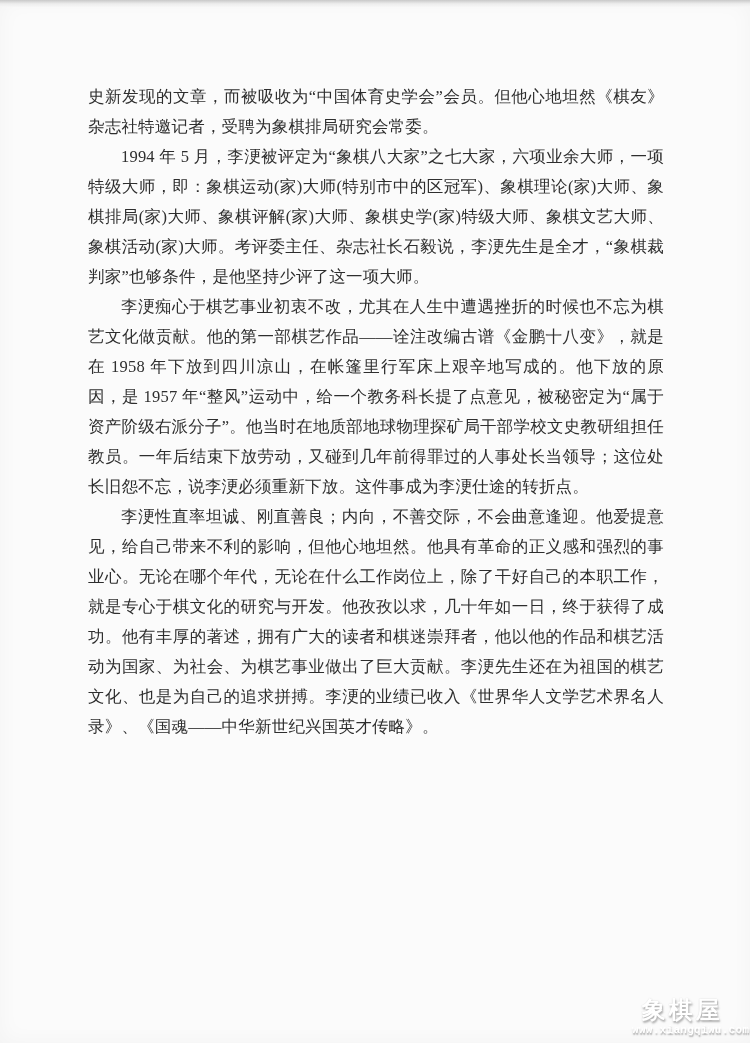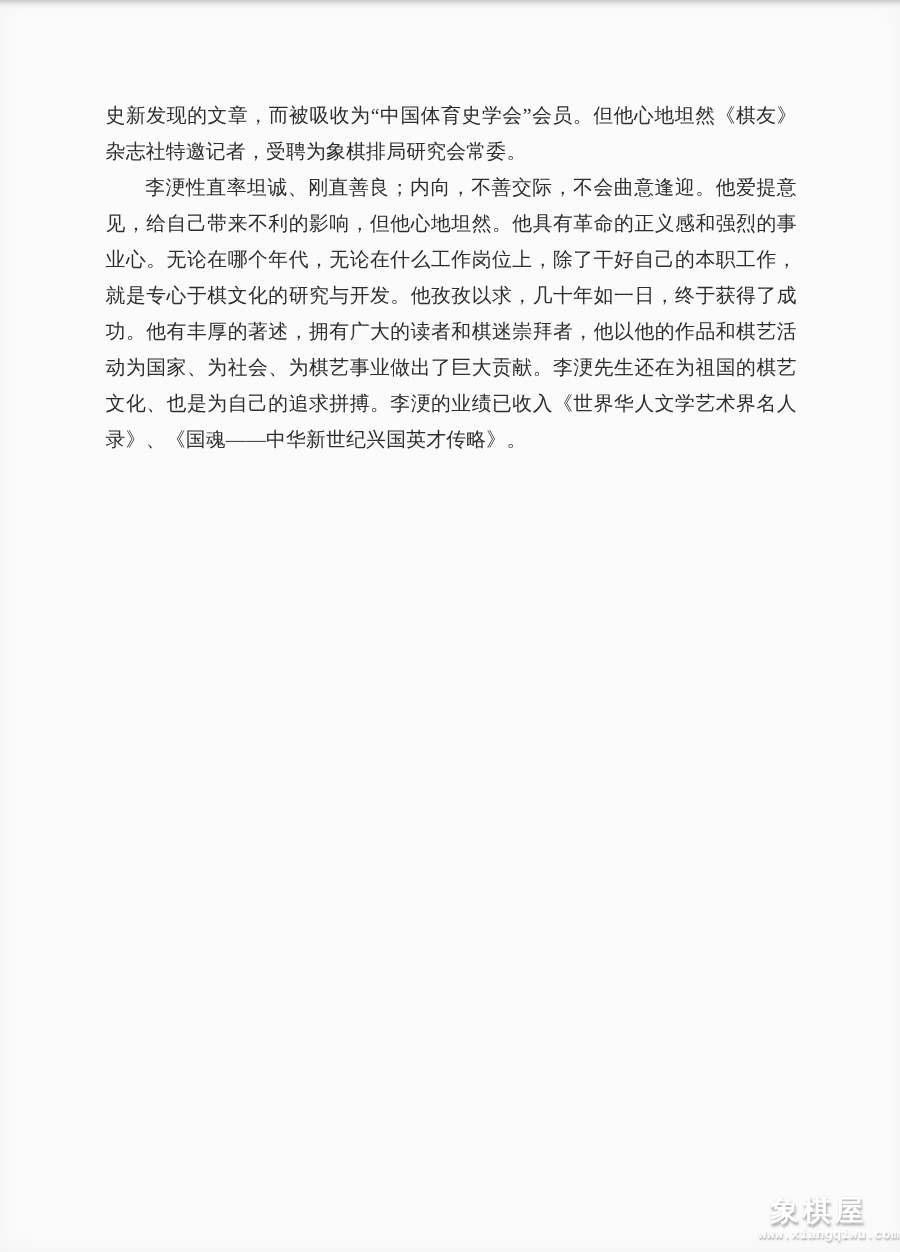--- a/index.html
+++ b/index.html
@@ -76,20 +76,22 @@
   }
 </style>
 </head>
 <body>
 
 <div class="page">
   <div class="scan-edge-top"></div>
 
   <div class="text-block">
     <p class="no-indent">史新发现的文章，而被吸收为“中国体育史学会”会员。但他心地坦然《棋友》杂志社特邀记者，受聘为象棋排局研究会常委。</p>
+    <p>1994 年 5 月，李浭被评定为“象棋八大家”之七大家，六项业余大师，一项特级大师，即：象棋运动(家)大师(特别市中的区冠军)、象棋理论(家)大师、象棋排局(家)大师、象棋评解(家)大师、象棋史学(家)特级大师、象棋文艺大师、象棋活动(家)大师。考评委主任、杂志社长石毅说，李浭先生是全才，“象棋裁判家”也够条件，是他坚持少评了这一项大师。</p>
+    <p>李浭痴心于棋艺事业初衷不改，尤其在人生中遭遇挫折的时候也不忘为棋艺文化做贡献。他的第一部棋艺作品——诠注改编古谱《金鹏十八变》，就是在 1958 年下放到四川凉山，在帐篷里行军床上艰辛地写成的。他下放的原因，是 1957 年“整风”运动中，给一个教务科长提了点意见，被秘密定为“属于资产阶级右派分子”。他当时在地质部地球物理探矿局干部学校文史教研组担任教员。一年后结束下放劳动，又碰到几年前得罪过的人事处长当领导；这位处长旧怨不忘，说李浭必须重新下放。这件事成为李浭仕途的转折点。</p>
     <p>李浭性直率坦诚、刚直善良；内向，不善交际，不会曲意逢迎。他爱提意见，给自己带来不利的影响，但他心地坦然。他具有革命的正义感和强烈的事业心。无论在哪个年代，无论在什么工作岗位上，除了干好自己的本职工作，就是专心于棋文化的研究与开发。他孜孜以求，几十年如一日，终于获得了成功。他有丰厚的著述，拥有广大的读者和棋迷崇拜者，他以他的作品和棋艺活动为国家、为社会、为棋艺事业做出了巨大贡献。李浭先生还在为祖国的棋艺文化、也是为自己的追求拼搏。李浭的业绩已收入《世界华人文学艺术界名人录》、《国魂——中华新世纪兴国英才传略》。</p>
   </div>
 
   <div class="watermark">
     <span class="wm-title">象棋屋</span>
     <span class="wm-url">www.xiangqiwu.com</span>
   </div>
 </div>
 
 </body></html>

